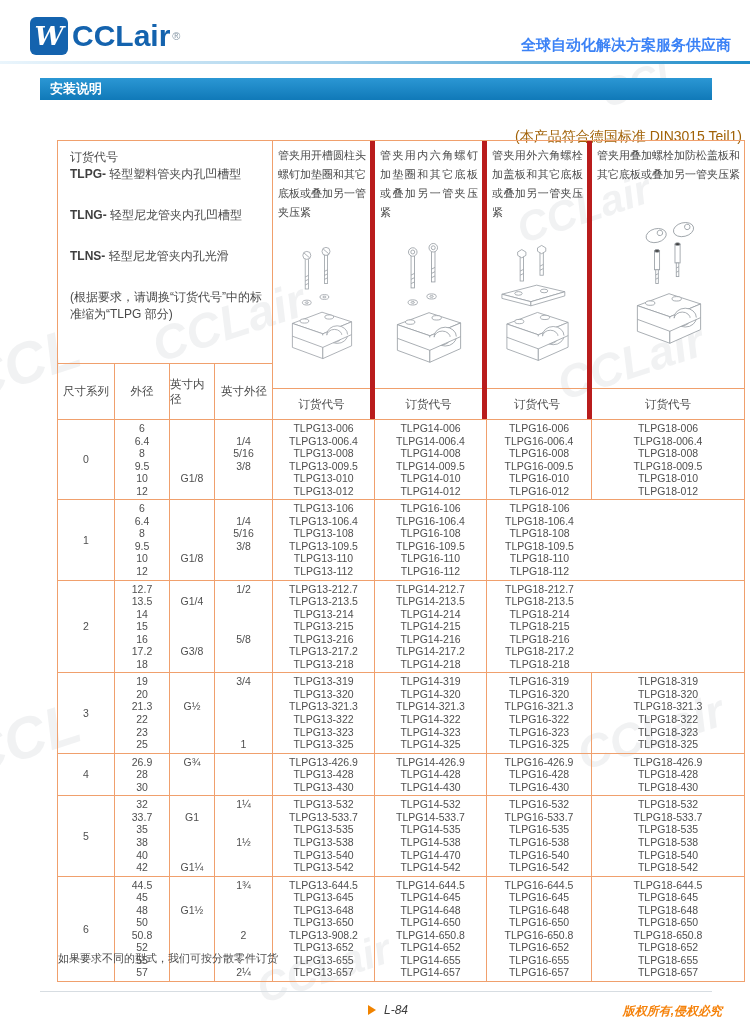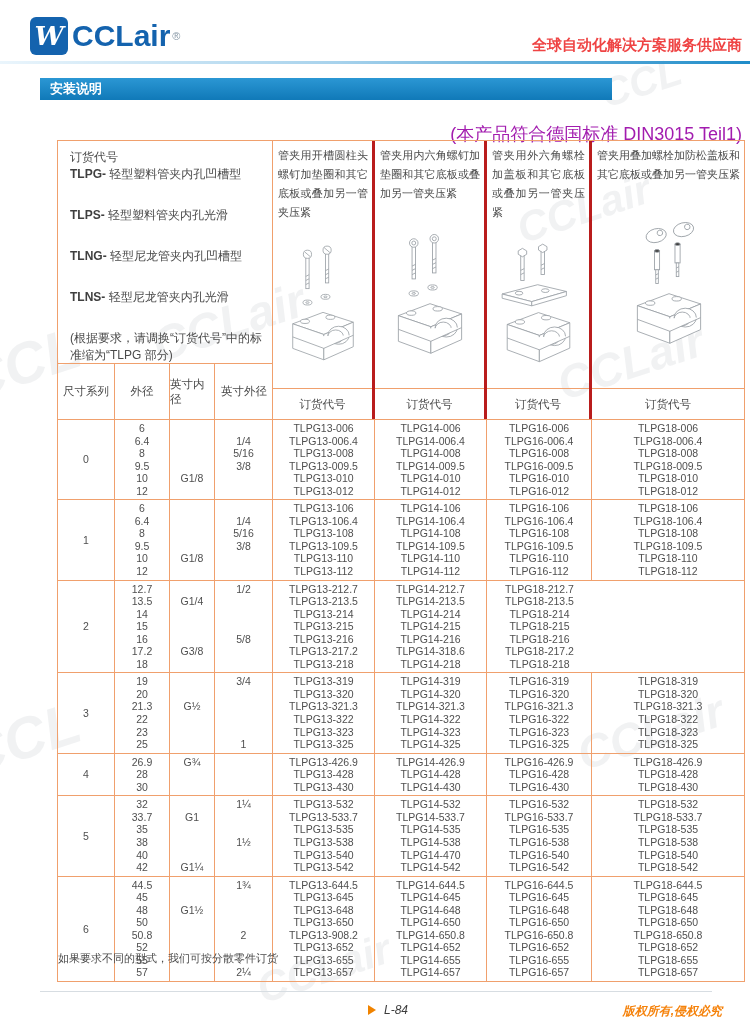--- a/index.html
+++ b/index.html
@@ -12,48 +12,48 @@
         transform:rotate(-18deg); white-space:nowrap; pointer-events:none; }
 
   
   .top-header { position:absolute; left:0; top:0; width:750px; height:64px; }
   .logo-wrap { position:absolute; left:30px; top:17px; display:flex; align-items:center; }
   .logo-mark { width:38px; height:38px; background:#1463ae; border-radius:6px; color:#fff;
                display:flex; align-items:center; justify-content:center;
                font-family:"DejaVu Serif",serif; font-style:italic; font-weight:bold; font-size:26px; }
   .logo-text { font-size:30px; font-weight:bold; color:#1463ae; letter-spacing:0px; margin-left:4px; }
   .logo-reg { font-size:11px; color:#8a9aa8; vertical-align:super; margin-left:2px; }
-  .tagline { position:absolute; right:8px; top:36px; font-size:15px; font-weight:bold; color:#ef4444; }
+  .tagline { position:absolute; right:19px; top:36px; font-size:15px; font-weight:bold; color:#3b82f6; }
   .header-rule { position:absolute; left:0; top:61px; width:750px; height:3px;
                  background:linear-gradient(to right,#eaf5fc 0%,#a7d2ec 45%,#1f8cc9 100%); }
 
   
-  .banner { position:absolute; left:40px; top:78px; width:572px; height:22px;
+  .banner { position:absolute; left:40px; top:78px; width:672px; height:22px;
             background:linear-gradient(to bottom,#2b97d4,#1079b8); color:#fff;
             font-size:13px; font-weight:bold; line-height:22px; padding-left:10px; }
 
-  .std-note { position:absolute; right:8px; top:122px; font-size:18px; color:#a21caf; }
+  .std-note { position:absolute; right:8px; top:128px; font-size:14px; color:#a16207; }
 
   
   .tbl { position:absolute; left:57px; top:140px; width:688px; border:1px solid #f0a06d; background:transparent; }
 
   .thead { display:flex; }
   .thead-left { width:215px; border-right:1px solid #f0a06d; display:flex; flex-direction:column; }
   .intro-cell { height:223px; border-bottom:1px solid #f0a06d; padding:8px 6px 0 12px; font-size:12px; color:#4a4a4a; }
   .intro-title { margin-bottom:0px; }
   .intro-item { margin-bottom:24px; }
   .intro-item b { color:#3f3f3f; }
   .intro-note { font-size:12px; line-height:1.45; }
   .label-row { height:55px; display:grid; grid-template-columns:57px 55px 45px 58px; }
   .label-cell { border-right:1px solid #f0a06d; display:flex; align-items:center; justify-content:center;
                 font-size:11.5px; color:#4a4a4a; }
   .label-cell:last-child { border-right:none; }
 
   .thead-right { flex:1; display:grid; grid-template-columns:102px 112px 105px 1fr; }
-  .variant-col { border-right:3px solid #b91c1c; display:flex; flex-direction:column; }
+  .variant-col { border-right:5px solid #b91c1c; display:flex; flex-direction:column; }
   .variant-col:last-child { border-right:none; }
   .variant-cell { height:248px; border-bottom:1px solid #f0a06d; padding:5px 4px 0 5px;
                   display:flex; flex-direction:column; }
   .variant-desc { font-size:11px; line-height:19px; color:#4a4a4a; text-align:justify; }
   .variant-art { flex:1; display:flex; align-items:center; justify-content:center; }
   .code-header { height:30px; display:flex; align-items:center; justify-content:center;
                  font-size:11.5px; color:#4a4a4a; }
 
   
   .group-row { display:grid; grid-template-columns:57px 55px 45px 58px 102px 112px 105px 1fr;
@@ -104,21 +104,20 @@
   <div class="banner">安装说明</div>
 
   <div class="std-note">(本产品符合德国标准 DIN3015  Teil1)</div>
 
   <div class="tbl">
     <div class="thead">
       <div class="thead-left">
         <div class="intro-cell">
           <div class="intro-title">订货代号</div>
           <div class="intro-item"><b>TLPG-</b> <span>轻型塑料管夹内孔凹槽型</span></div>
-          <div class="intro-item"><b>TLPS-</b> <span>轻型塑料管夹内孔光滑</span></div>
           <div class="intro-item"><b>TLNG-</b> <span>轻型尼龙管夹内孔凹槽型</span></div>
           <div class="intro-item"><b>TLNS-</b> <span>轻型尼龙管夹内孔光滑</span></div>
           <div class="intro-note">(根据要求，请调换“订货代号”中的标准缩为“TLPG 部分)</div>
         </div>
         <div class="label-row">
           <div class="label-cell">尺寸系列</div>
           <div class="label-cell">外径</div>
           <div class="label-cell">英寸内径</div>
           <div class="label-cell">英寸外径</div>
         </div>
@@ -340,28 +339,20 @@
           </div>
           <div class="cell">
             <div class="ln">TLPG13-106</div>
             <div class="ln">TLPG13-106.4</div>
             <div class="ln">TLPG13-108</div>
             <div class="ln">TLPG13-109.5</div>
             <div class="ln">TLPG13-110</div>
             <div class="ln">TLPG13-112</div>
           </div>
           <div class="cell">
-            <div class="ln">TLPG14-106</div>
-            <div class="ln">TLPG14-106.4</div>
-            <div class="ln">TLPG14-108</div>
-            <div class="ln">TLPG14-109.5</div>
-            <div class="ln">TLPG14-110</div>
-            <div class="ln">TLPG14-112</div>
-          </div>
-          <div class="cell">
             <div class="ln">TLPG16-106</div>
             <div class="ln">TLPG16-106.4</div>
             <div class="ln">TLPG16-108</div>
             <div class="ln">TLPG16-109.5</div>
             <div class="ln">TLPG16-110</div>
             <div class="ln">TLPG16-112</div>
           </div>
           <div class="cell">
             <div class="ln">TLPG18-106</div>
             <div class="ln">TLPG18-106.4</div>
@@ -410,21 +401,21 @@
             <div class="ln">TLPG13-216</div>
             <div class="ln">TLPG13-217.2</div>
             <div class="ln">TLPG13-218</div>
           </div>
           <div class="cell">
             <div class="ln">TLPG14-212.7</div>
             <div class="ln">TLPG14-213.5</div>
             <div class="ln">TLPG14-214</div>
             <div class="ln">TLPG14-215</div>
             <div class="ln">TLPG14-216</div>
-            <div class="ln">TLPG14-318.6</div>
+            <div class="ln">TLPG14-217.2</div>
             <div class="ln">TLPG14-218</div>
           </div>
           <div class="cell">
             <div class="ln">TLPG18-212.7</div>
             <div class="ln">TLPG18-213.5</div>
             <div class="ln">TLPG18-214</div>
             <div class="ln">TLPG18-215</div>
             <div class="ln">TLPG18-216</div>
             <div class="ln">TLPG18-217.2</div>
             <div class="ln">TLPG18-218</div>

